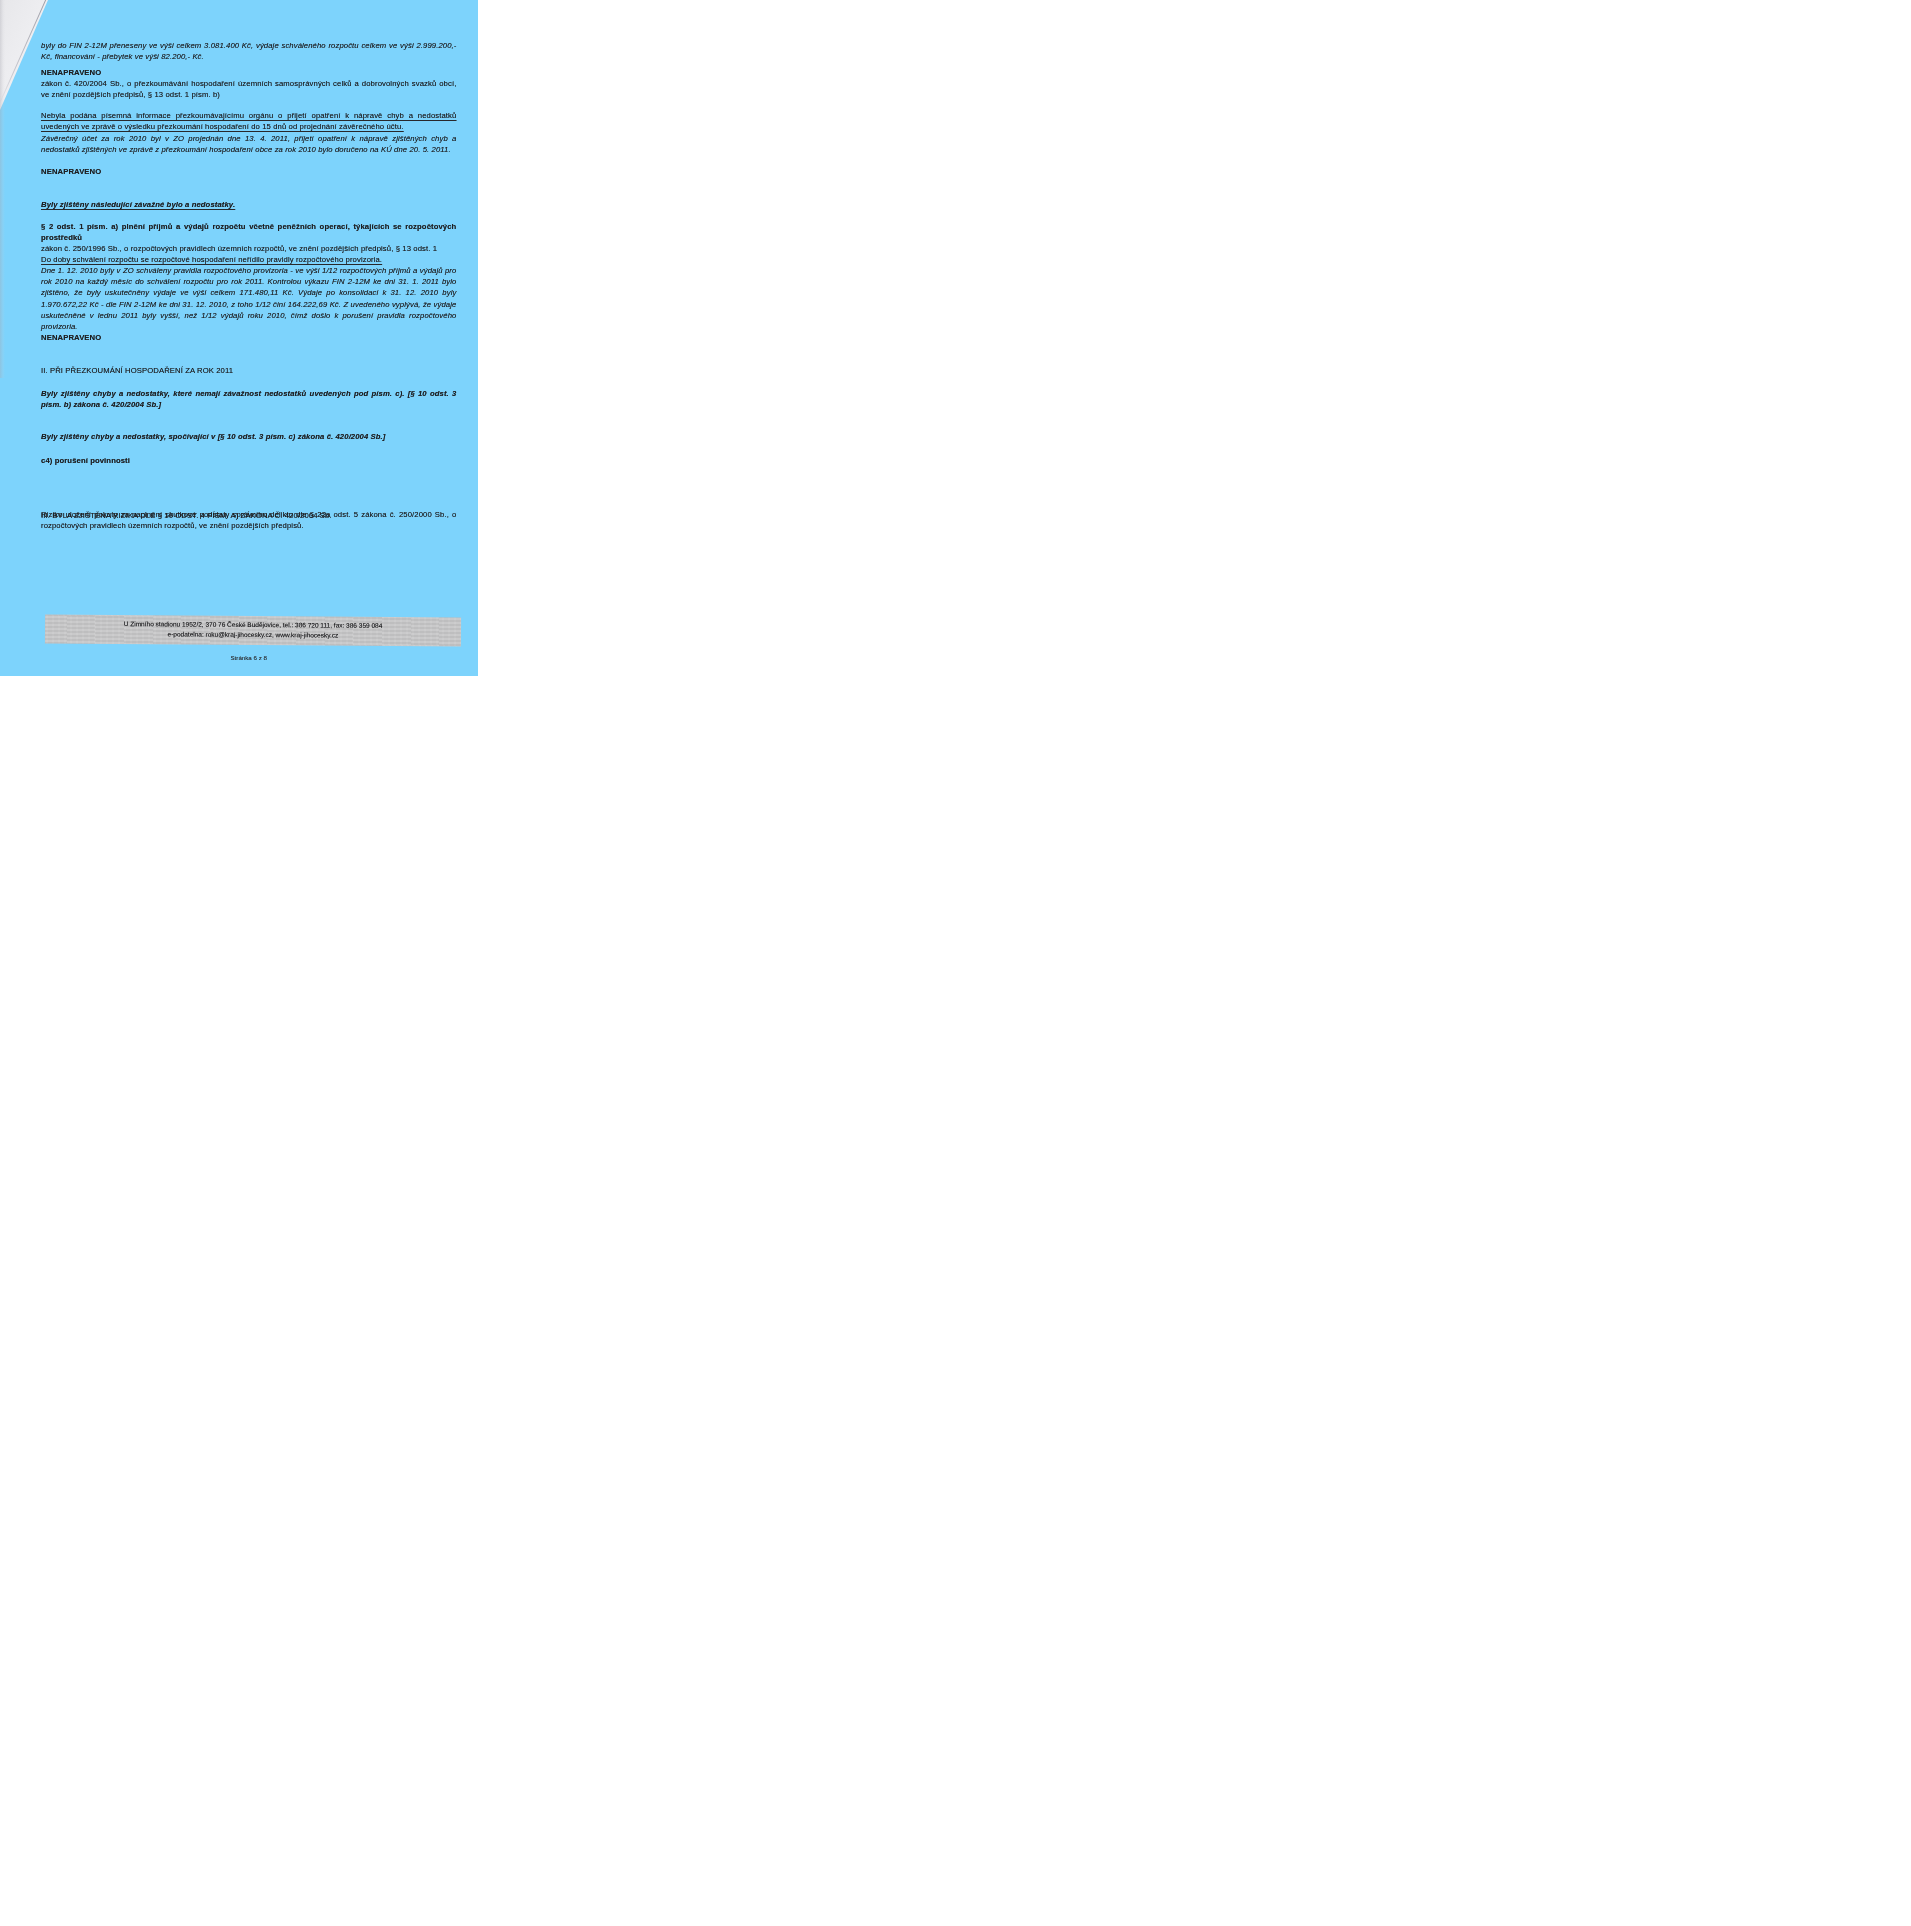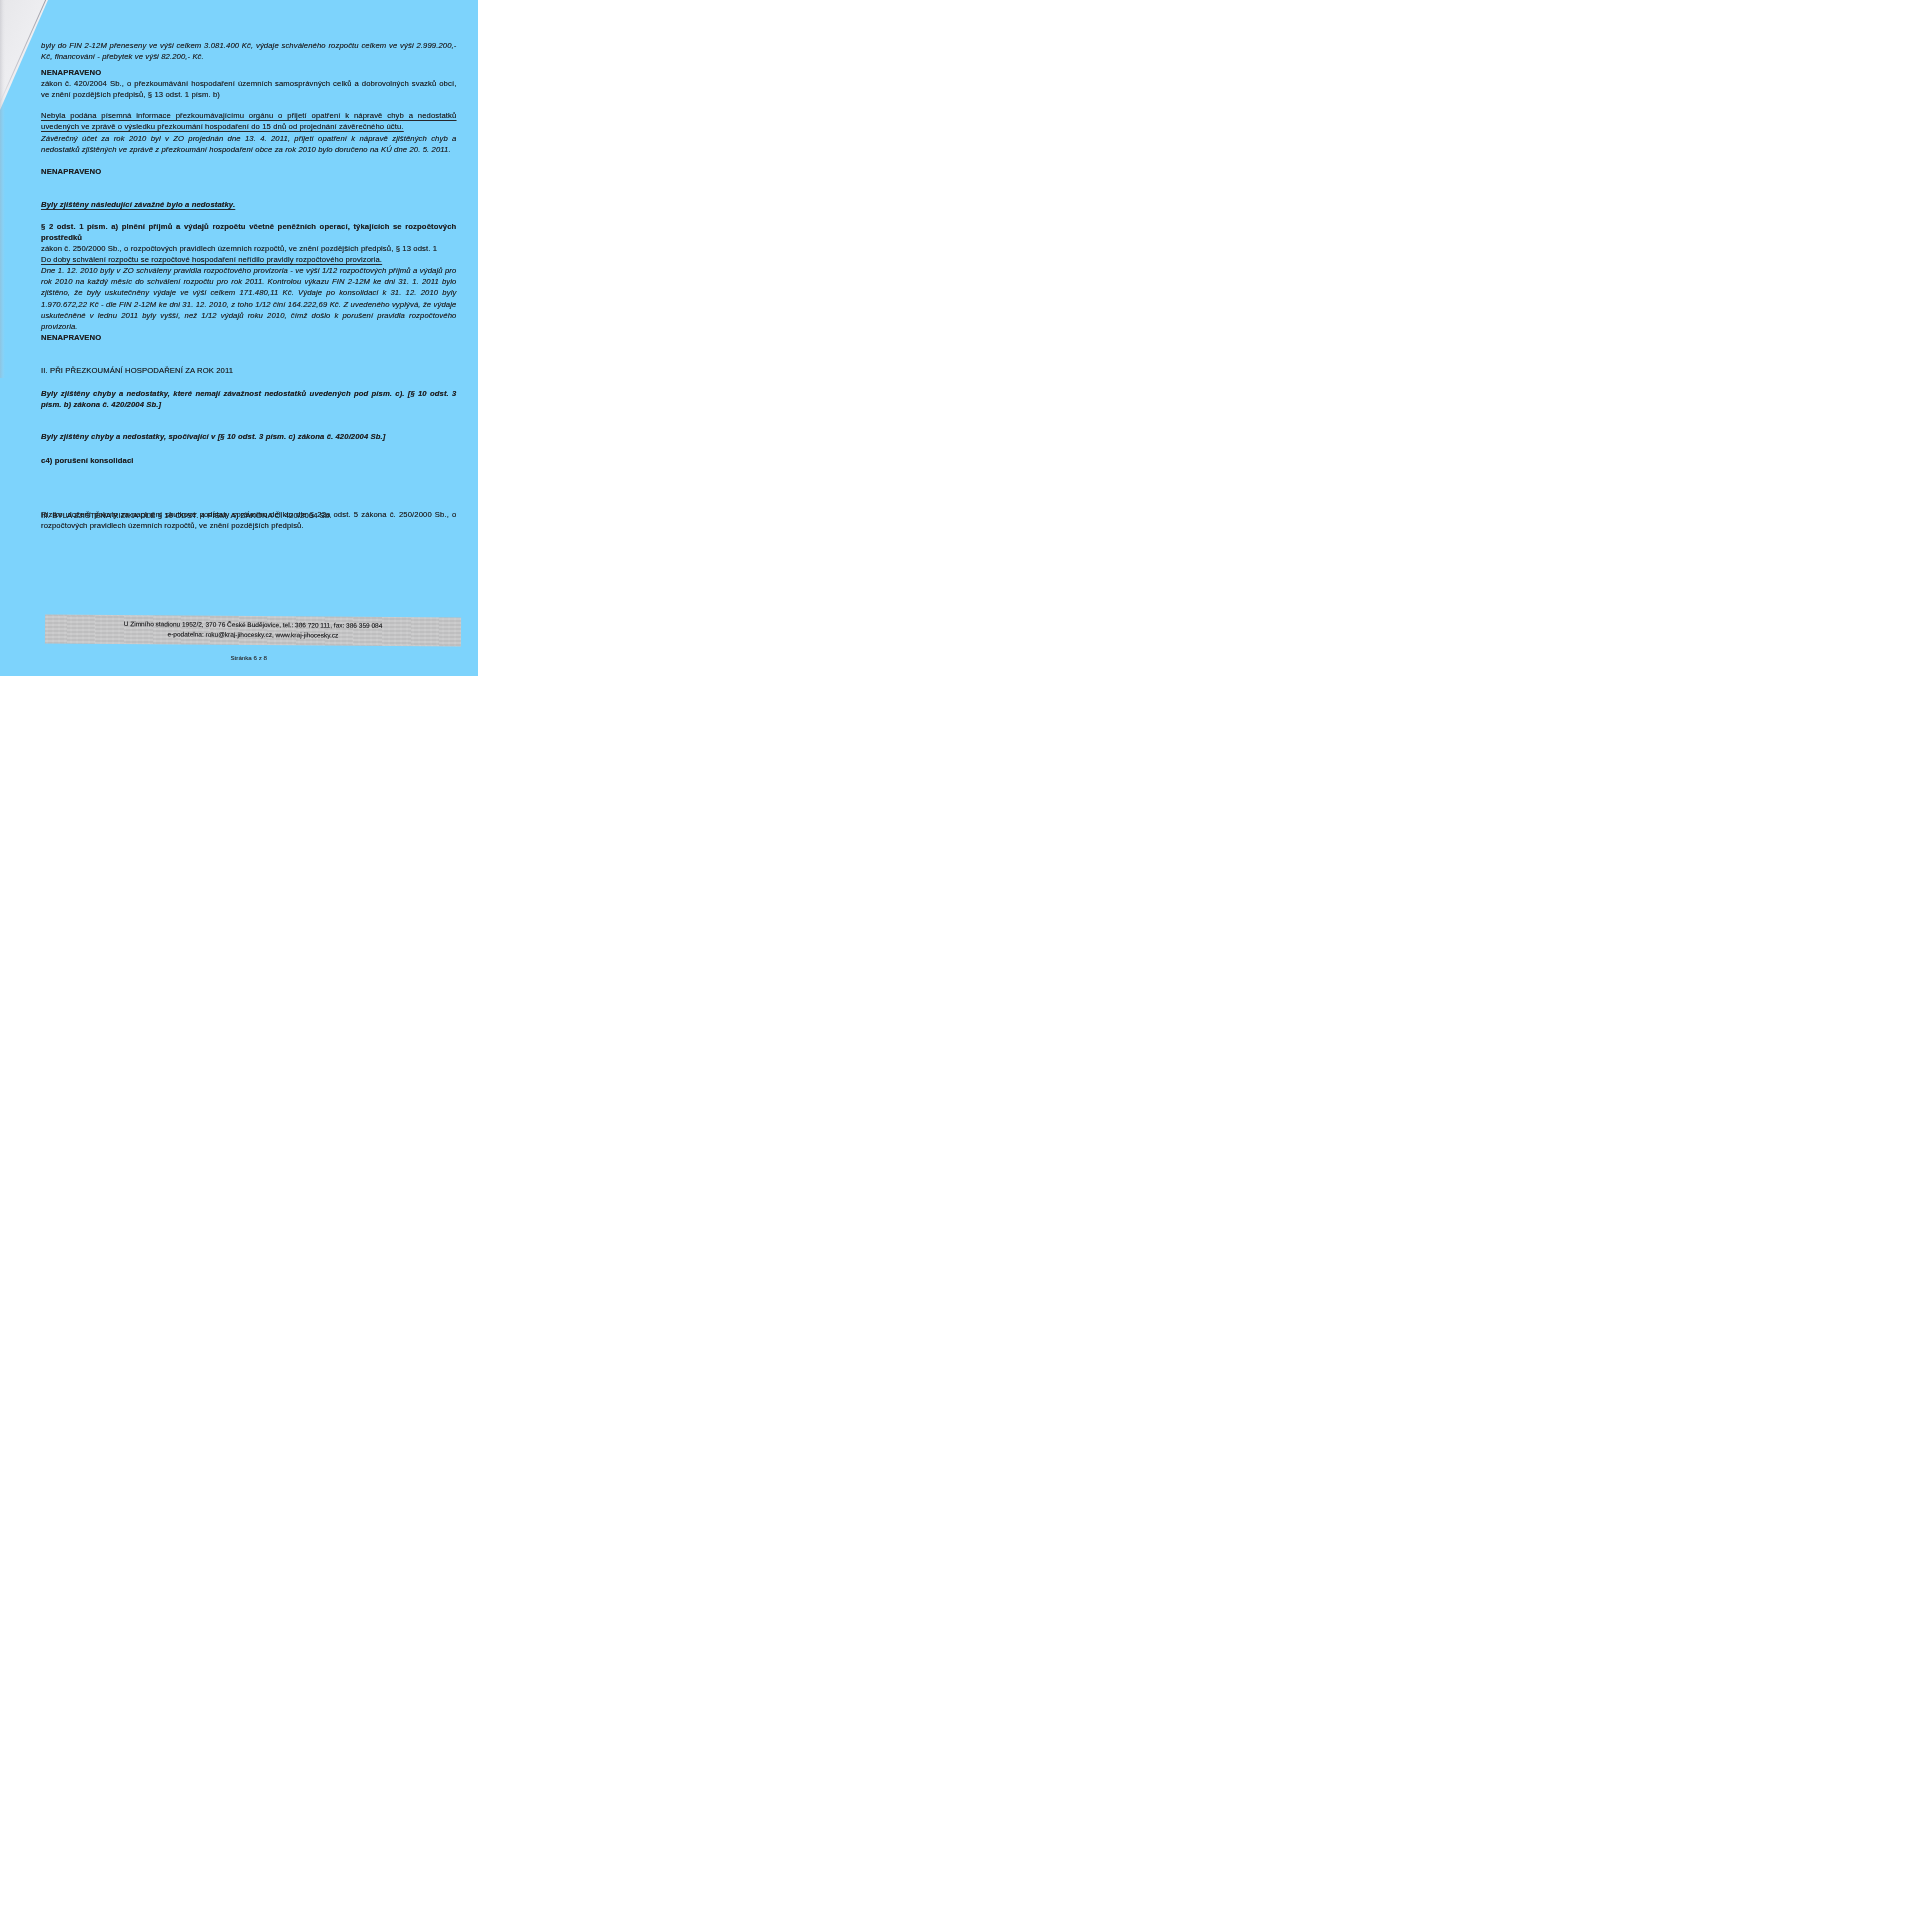--- a/index.html
+++ b/index.html
@@ -69,30 +69,30 @@
   <p class="blk b" style="top:67px">NENAPRAVENO</p>
 
   <p class="blk j" style="top:78px">zákon č. 420/2004 Sb., o přezkoumávání hospodaření územních samosprávných celků a dobrovolných svazků obcí, ve znění pozdějších předpisů, § 13 odst. 1 písm. b)</p>
   <p class="blk u j" style="top:110px">Nebyla podána písemná informace přezkoumávajícímu orgánu o přijetí opatření k nápravě chyb a nedostatků uvedených ve zprávě o výsledku přezkoumání hospodaření do 15 dnů od projednání závěrečného účtu.</p>
   <p class="blk i j" style="top:133px">Závěrečný účet za rok 2010 byl v ZO projednán dne 13. 4. 2011, přijetí opatření k nápravě zjištěných chyb a nedostatků zjištěných ve zprávě z přezkoumání hospodaření obce za rok 2010 bylo doručeno na KÚ dne 20. 5. 2011.</p>
   <p class="blk b" style="top:166px">NENAPRAVENO</p>
 
   <p class="blk b i u" style="top:199px">Byly zjištěny následující závažné bylo a nedostatky.</p>
 
   <p class="blk b j" style="top:221px">§ 2 odst. 1 písm. a) plnění příjmů a výdajů rozpočtu včetně peněžních operací, týkajících se rozpočtových prostředků</p>
-  <p class="blk j" style="top:243px">zákon č. 250/2000 Sb., o rozpočtových pravidlech územních rozpočtů, ve znění pozdějších předpisů, § 13 odst. 1</p>
+  <p class="blk j" style="top:243px">zákon č. 250/1996 Sb., o rozpočtových pravidlech územních rozpočtů, ve znění pozdějších předpisů, § 13 odst. 1</p>
   <p class="blk u" style="top:254px">Do doby schválení rozpočtu se rozpočtové hospodaření neřídilo pravidly rozpočtového provizoria.</p>
   <p class="blk i j" style="top:265px">Dne 1. 12. 2010 byly v ZO schváleny pravidla rozpočtového provizoria - ve výši 1/12 rozpočtových příjmů a výdajů pro rok 2010 na každý měsíc do schválení rozpočtu pro rok 2011. Kontrolou výkazu FIN 2-12M ke dni 31. 1. 2011 bylo zjištěno, že byly uskutečněny výdaje ve výši celkem 171.480,11 Kč. Výdaje po konsolidaci k 31. 12. 2010 byly 1.970.672,22 Kč - dle FIN 2-12M ke dni 31. 12. 2010, z toho 1/12 činí 164.222,69 Kč. Z uvedeného vyplývá, že výdaje uskutečněné v lednu 2011 byly vyšší, než 1/12 výdajů roku 2010, čímž došlo k porušení pravidla rozpočtového provizoria.</p>
   <p class="blk b" style="top:332px">NENAPRAVENO</p>
 
   <p class="blk" style="top:365px">II. PŘI PŘEZKOUMÁNÍ HOSPODAŘENÍ ZA ROK 2011</p>
 
   <p class="blk b i j" style="top:388px">Byly zjištěny chyby a nedostatky, které nemají závažnost nedostatků uvedených pod písm. c). [§ 10 odst. 3 písm. b) zákona č. 420/2004 Sb.]</p>
   <p class="blk b i" style="top:431px">Byly zjištěny chyby a nedostatky, spočívající v [§ 10 odst. 3 písm. c) zákona č. 420/2004 Sb.]</p>
-  <p class="blk b" style="top:455px">c4) porušení konsolidaci</p>
+  <p class="blk b" style="top:455px">c4) porušení povinnosti</p>
 
   <p class="blk" style="top:510px">III. BYLA ZJIŠTĚNA RIZIKA DLE § 10 ODST. 4 PÍSM. A) ZÁKONA Č. 420/2004 Sb.</p>
   <p class="blk j" style="top:509px">Riziko uložení pokuty za naplnění skutkové podstaty správního deliktu dle § 22a odst. 5  zákona č. 250/2000 Sb., o rozpočtových pravidlech územních rozpočtů, ve znění pozdějších předpisů.</p>
 
   <div class="footerbar">
     <div>U Zimního stadionu 1952/2, 370 76  České Budějovice, tel.: 386 720 111, fax: 386 359 084</div>
     <div>e-podatelna: roku@kraj-jihocesky.cz, www.kraj-jihocesky.cz</div>
   </div>
 
   <div class="pageno">Stránka 6 z 8</div>

